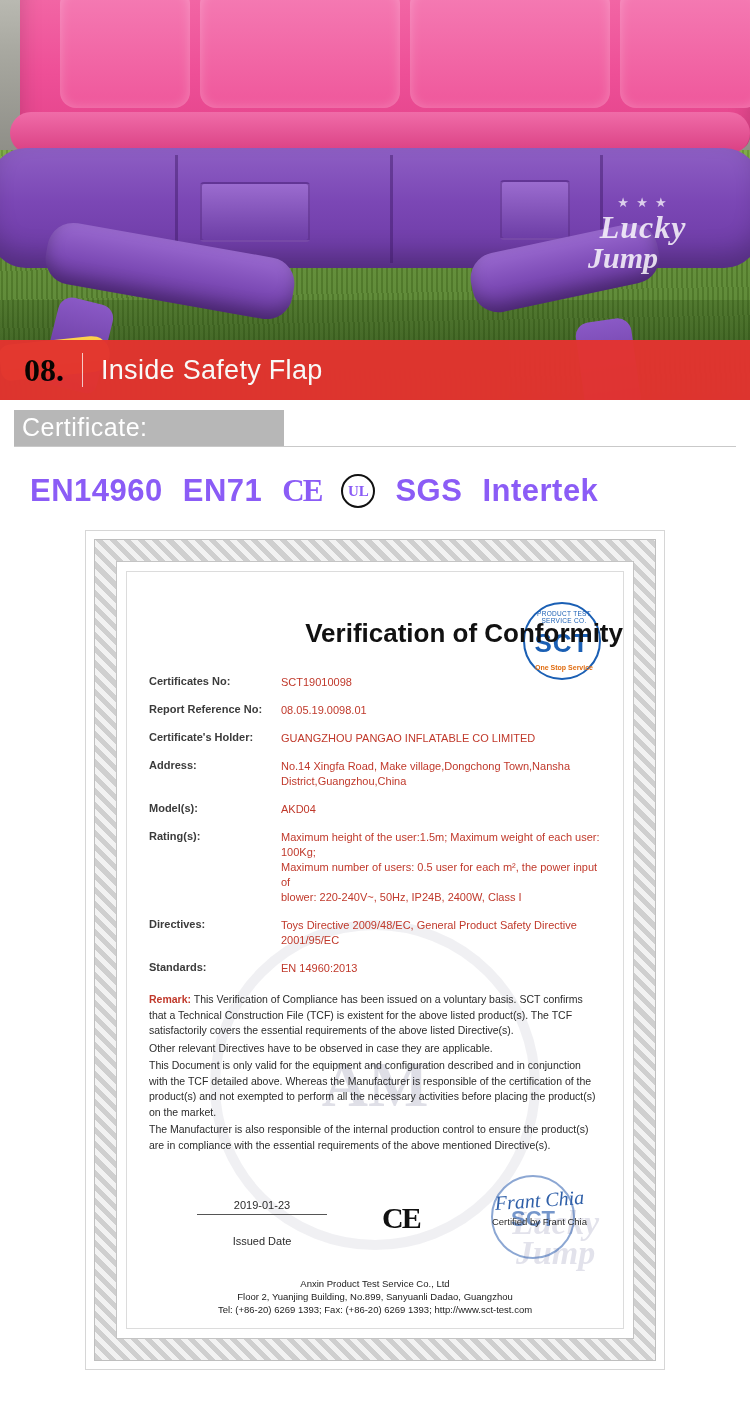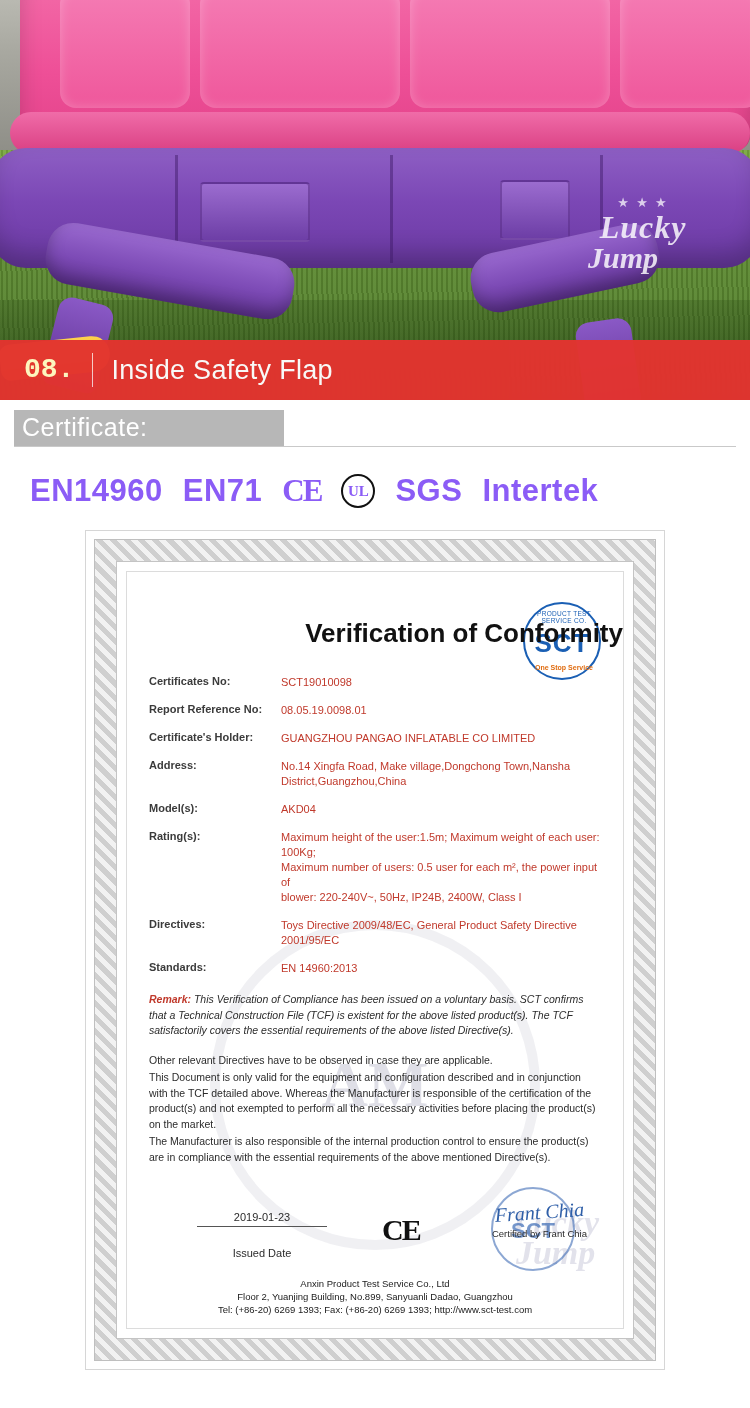--- a/index.html
+++ b/index.html
@@ -106,22 +106,22 @@
   .section-bar {
     position: relative;
     width: 750px; height: 60px;
     background: #e3342f;
     display: flex; align-items: center;
     padding-left: 24px;
     margin-top: -60px;
     opacity: 0.97;
   }
   .sec-num {
-    font-size: 28px; font-weight: bold; color: #fef9c3;
-    font-family: Liberation Mono, monospace;
+    font-size: 32px; font-weight: bold; color: #000000;
+    font-family: Liberation Serif, serif;
     letter-spacing: 0px; line-height: 34px;
   }
   .sec-divider { width: 1px; height: 34px; background: rgba(255,255,255,0.75); margin: 0 18px; }
   .sec-title { font-size: 27px; color: #ffffff; letter-spacing: 0.3px; }
 
   
   .cert-head-wrap {
     position: relative; width: 733px; height: 60px;
     padding-top: 0;
   }
@@ -398,21 +398,21 @@
       </div>
 
       <div class="row">
         <div class="lbl">Standards:</div>
         <div class="val">EN 14960:2013</div>
       </div>
 
     </div>
 
     <div class="remark">
-      <p style="margin:0 0 14px 0;font-style:italic;">
+      <p style="margin:0 0 2px 0;">
         <b class="r">Remark:</b>
         <span>This Verification of Compliance has been issued on a voluntary basis. SCT confirms that a Technical Construction File (TCF) is existent for the above listed product(s). The TCF satisfactorily covers the essential requirements of the above listed Directive(s).</span>
       </p>
       <p style="margin:0 0 2px 0;">Other relevant Directives have to be observed in case they are applicable.</p>
       <p style="margin:0 0 2px 0;">This Document is only valid for the equipment and configuration described and in conjunction with the TCF detailed above. Whereas the Manufacturer is responsible of the certification of the product(s) and not exempted to perform all the necessary activities before placing the product(s) on the market.</p>
       <p style="margin:0;">The Manufacturer is also responsible of the internal production control to ensure the product(s) are in compliance with the essential requirements of the above mentioned Directive(s).</p>
     </div>
 
     <div class="sign-area">
       <div class="date-block">

